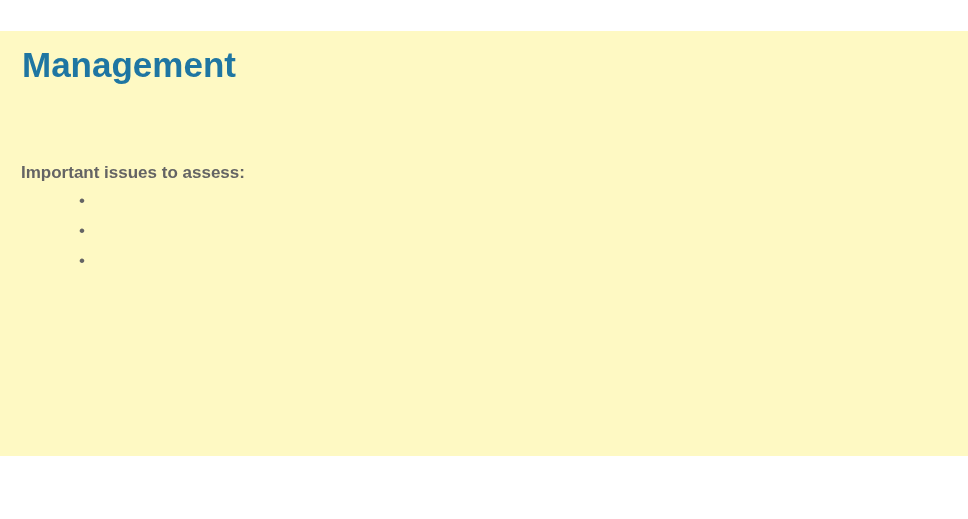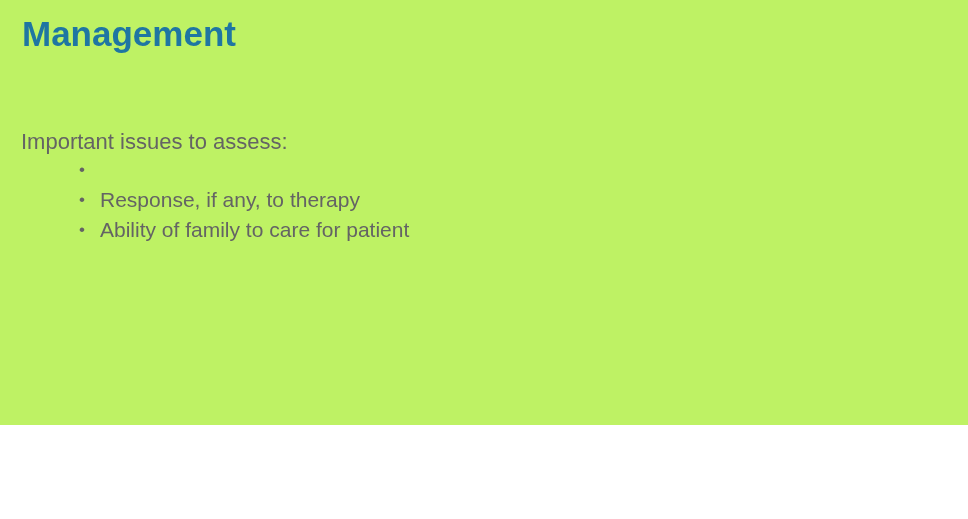--- a/index.html
+++ b/index.html
@@ -7,41 +7,42 @@
   body {
     font-family: "Liberation Sans", sans-serif;
     width: 968px;
     height: 519px;
     overflow: hidden;
   }
   .slide {
     position: relative;
     width: 968px;
     height: 425px;
-    background: #bef264;
+    background: #fef9c3;
     overflow: hidden;
+    margin-top: 31px;
   }
   .slide-title {
     position: absolute;
     left: 22px;
     top: 13px;
     font-size: 35px;
     line-height: 42px;
     font-weight: 700;
     color: #1F76A2;
     letter-spacing: 0px;
     white-space: nowrap;
   }
   .lead-text {
     position: absolute;
     left: 21px;
     top: 127px;
-    font-size: 22px;
+    font-size: 17px;
     line-height: 30px;
-    font-weight: 400;
+    font-weight: 700;
     color: #646464;
     white-space: nowrap;
   }
   .bullet-list {
     position: absolute;
     left: 0;
     top: 155px;
     list-style: none;
     width: 968px;
   }
@@ -80,23 +81,21 @@
   <h1 class="slide-title">Management</h1>
 
   <p class="lead-text">Important issues to assess:</p>
 
   <ul class="bullet-list">
     <li class="bullet-item">
       <span class="bullet-glyph">•</span>
     </li>
     <li class="bullet-item">
       <span class="bullet-glyph">•</span>
-      <span>Response, if any, to therapy</span>
     </li>
     <li class="bullet-item">
       <span class="bullet-glyph">•</span>
-      <span>Ability of family to care for patient</span>
     </li>
   </ul>
 
   <div class="footer-bar"></div>
 
 </div>
 
 </body></html>

